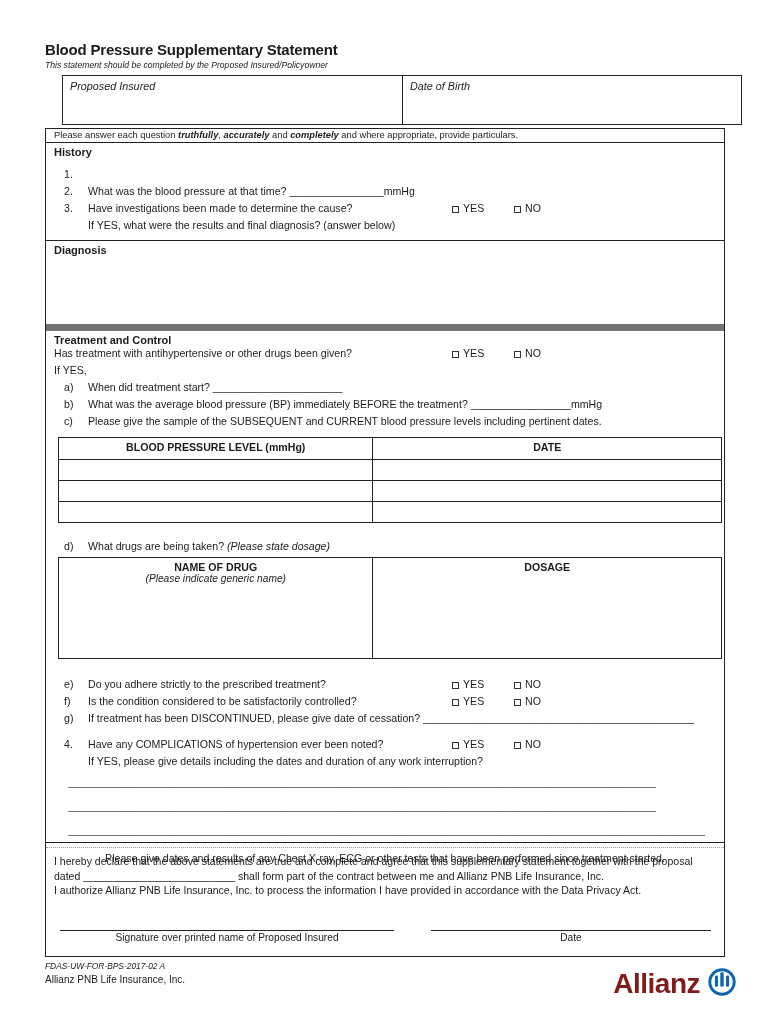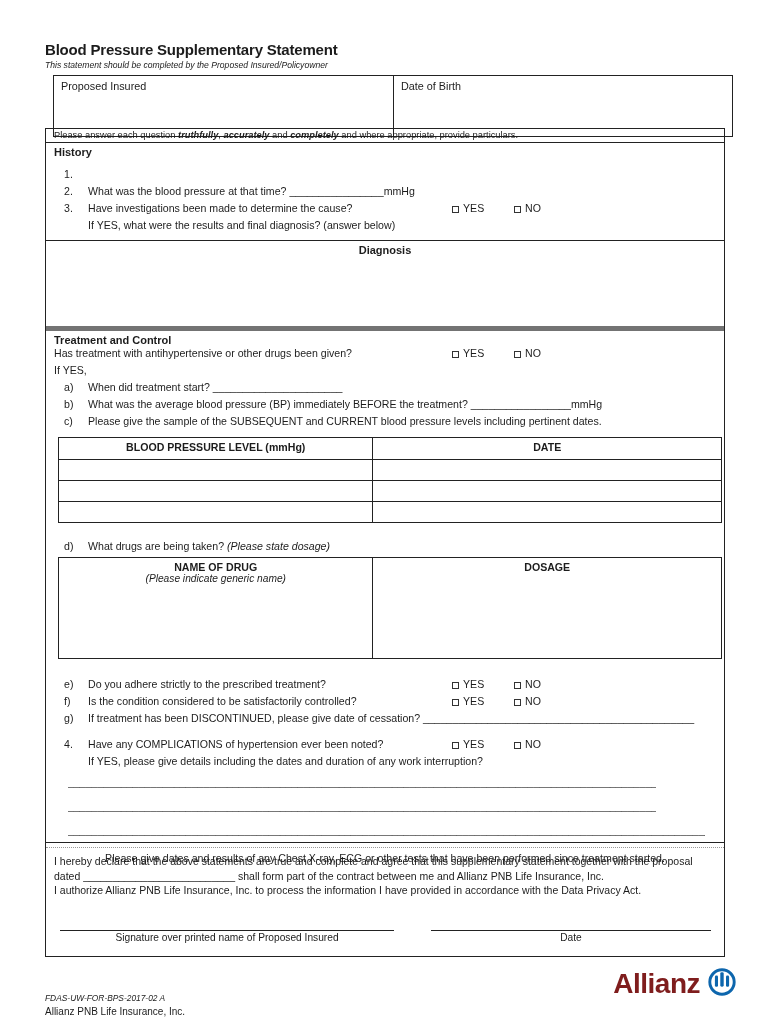--- a/index.html
+++ b/index.html
@@ -6,35 +6,35 @@
   html,body { background:#ffffff; }
   body { font-family: "Liberation Sans", sans-serif; color:#1c1c1c; }
   .page { position:relative; width:770px; height:1024px; background:#fff; overflow:hidden; }
 
   
   .title-block { position:absolute; left:45px; top:41px; width:680px; }
   .doc-title { font-size:15px; font-weight:bold; letter-spacing:-0.2px; }
   .doc-subtitle { font-size:8.6px; font-style:italic; font-weight:500; margin-top:2px; color:#222; }
 
   
-  .header-box { position:absolute; left:53px; top:75px; width:680px; height:62px;
-                border:1.4px solid #222; display:flex; }
+  .header-box { position:absolute; left:62px; top:75px; width:680px; height:50px;
+                border:1.4px solid #222; display:flex;font-style:italic; }
   .header-box .cell { font-size:10.8px; padding:4px 7px; }
   .header-box .cell.insured { width:340px; border-right:1.2px solid #222; }
   .header-box .cell.dob { flex:1; }
 
   
   .outer-box { position:absolute; left:45px; top:128px; width:680px; height:829px;
                border:1.6px solid #222; }
   .strip { height:14px; border-bottom:1px solid #222; font-size:9.3px; padding:1px 8px 0 8px; }
   .strip .bi { font-weight:bold; font-style:italic; }
 
   .section { position:relative; padding:3px 8px 2px 8px; }
   .sec-history { height:98px; border-bottom:1px solid #222; }
-  .sec-diagnosis { height:90px; border-bottom:5px solid #737373;text-align:center; }
+  .sec-diagnosis { height:90px; border-bottom:7px solid #737373; }
   .sec-treatment { height:512px; border-bottom:1px solid #222; }
   .sec-declaration { margin-top:4px; border-top:1px dotted #999; height:108px; padding-top:6px; }
 
   .sec-heading { font-size:11px; font-weight:bold; }
 
   .row { position:relative; font-size:10.6px; line-height:14px; margin-bottom:3px; }
   .row.indent { display:flex; margin-left:10px; }
   .row.indent .num { width:24px; flex:0 0 24px; }
   .row.sub { margin-left:34px; }
   .blank { letter-spacing:0; white-space:nowrap; }
@@ -72,21 +72,21 @@
   
   .decl-text { font-size:10.5px; line-height:14.5px; }
   .decl-text p { margin:0; }
 
   .sig-area { position:absolute; left:8px; right:8px; bottom:12px; display:flex; }
   .sig-col { border-top:1.2px solid #222; text-align:center; font-size:10.2px; padding-top:1px; }
   .sig-col.sig { width:334px; margin-left:6px; }
   .sig-col.date { width:280px; margin-left:37px; }
 
   
-  .footer { position:absolute; left:45px; top:961px;margin-top:32px; }
+  .footer { position:absolute; left:45px; top:961px; }
   .form-code { font-size:8.4px; font-style:italic; color:#222; }
   .company { font-size:10px; margin-top:3px; }
 
   
   .logo { position:absolute; right:32px; top:966px; display:flex; align-items:center; }
   .logo-text { font-size:28px; font-weight:bold; letter-spacing:-0.5px; }
   .logo-emblem { margin-left:6px; }
 </style>
 </head>
 <body>

